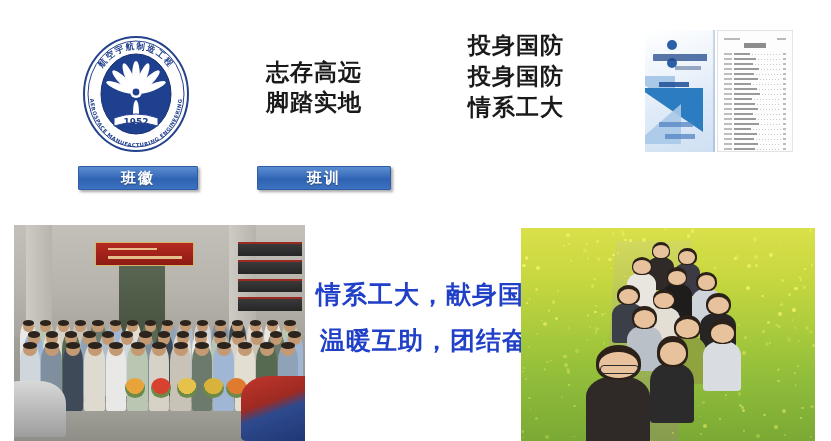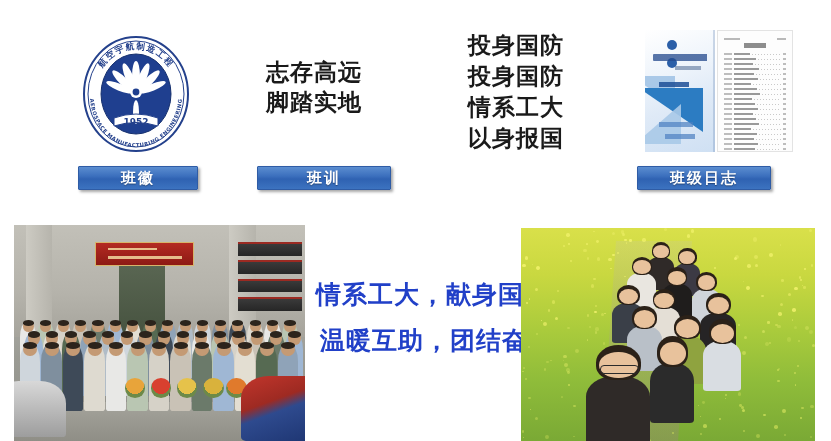--- a/index.html
+++ b/index.html
@@ -178,21 +178,20 @@
 
     <div class="motto" id="motto-banxun">
       <span>志存高远</span>
       <span>脚踏实地</span>
     </div>
 
     <div class="motto" id="motto-banfeng">
       <span>投身国防</span>
       <span>投身国防</span>
       <span>情系工大</span>
-      <span>以身报国</span>
     </div>
 
     <div class="doc-wrap">
       <div class="doc-cover">
         <div class="wedge-a"></div>
         <div class="wedge-b"></div>
         <div class="wedge-c"></div>
         <div class="crest"><i></i><i></i></div>
         <div class="uni-name"></div>
         <div class="uni-sub"></div>
@@ -327,21 +326,20 @@
               <i class="txt" style="width:21px"></i>
               <i class="dots"></i>
               <i class="pg"></i>
             </div>
           </div>
       </div>
     </div>
 
     <div class="label-btn" id="btn-banhui">班徽</div>
     <div class="label-btn" id="btn-banxun">班训</div>
-    <div class="label-btn" id="btn-banjirizhi">班级日志</div>
   </div>
 
   <div>
 
     <div class="photo" id="photo-group">
       <div class="gp-bg"></div>
       <div class="gp-wall"></div>
       <div class="gp-pillar p1"></div>
       <div class="gp-pillar p2"></div>
       <div class="gp-door"></div>

